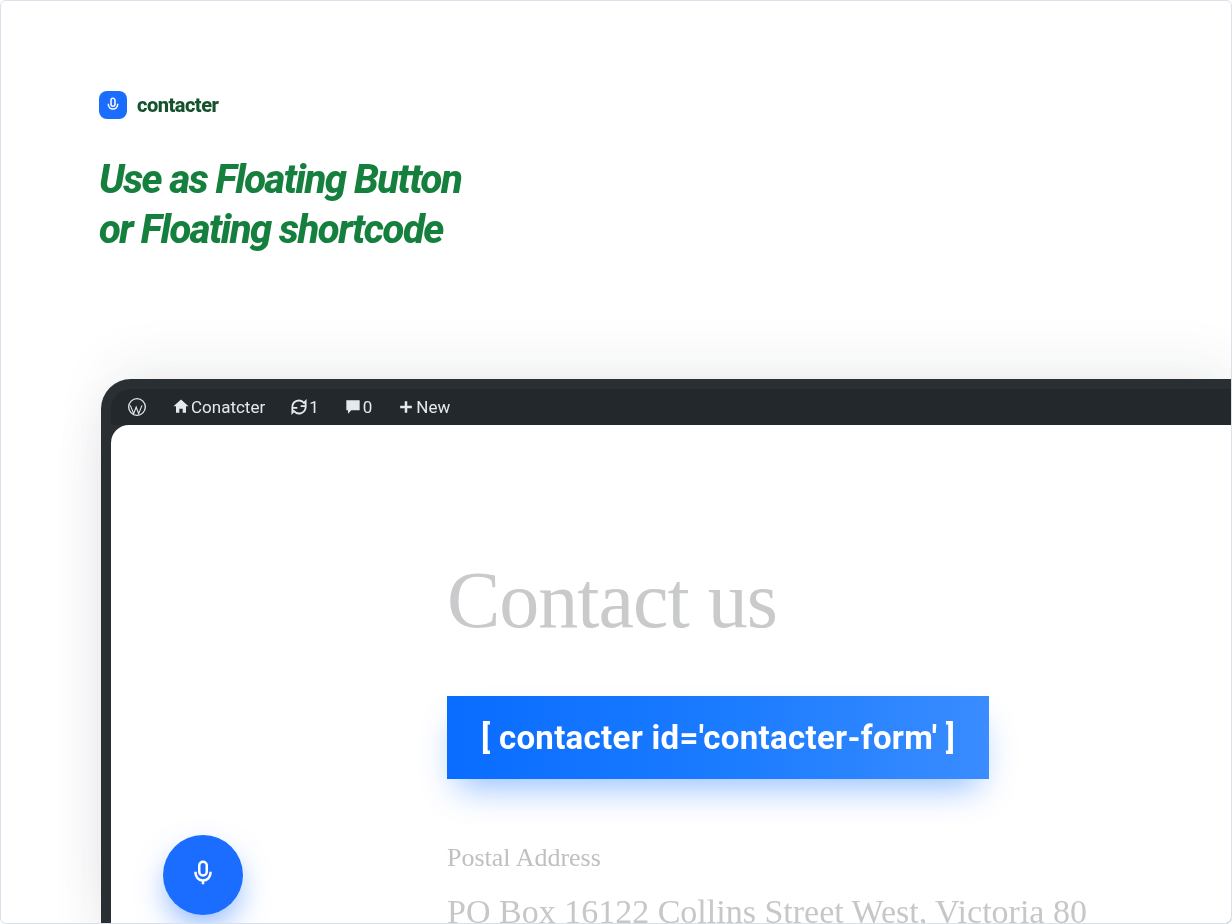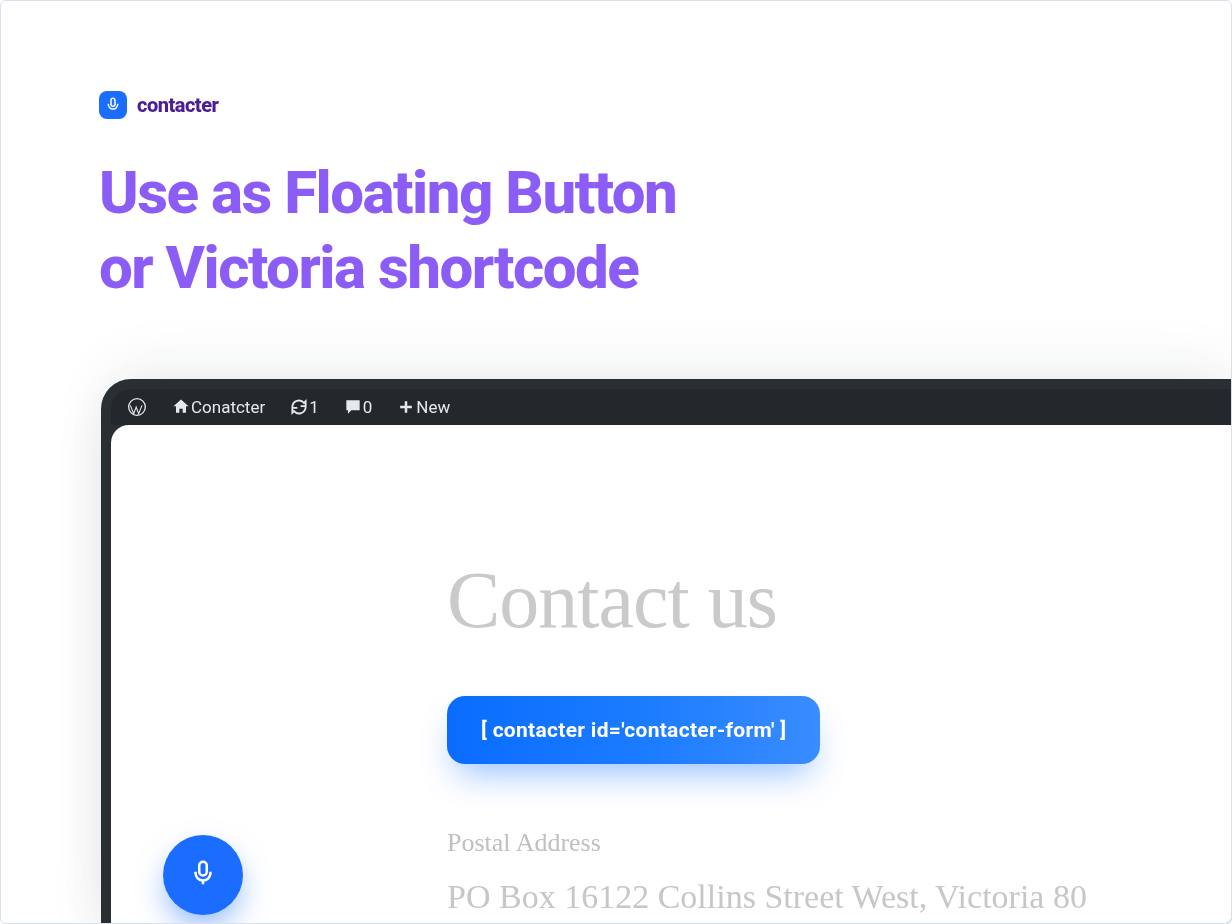--- a/index.html
+++ b/index.html
@@ -34,29 +34,30 @@
       background: #1a6dff;
       border-radius: 8px;
       display: flex;
       align-items: center;
       justify-content: center;
       color: #fff;
     }
     .brand-text {
       font-size: 20px;
       font-weight: 800;
-      color: #4c1d95;
+      color: #14532d;
       letter-spacing: -0.5px;
     }
     .main-title {
-      font-size: 60px;
+      font-size: 40px;
       font-weight: 800;
       line-height: 1.25;
-      color: #8b5cf6;
+      color: #15803d;
       letter-spacing: -1.5px;
+      font-style: italic;
     }
     .device-frame {
       position: absolute;
       top: 378px;
       left: 100px;
       width: 1140px;
       height: 560px;
       background: #2a2f34;
       border-radius: 30px 0 0 0;
       padding: 10px 0 0 10px;
@@ -105,24 +106,24 @@
       font-size: 80px;
       font-weight: 400;
       color: #c9cacb;
       letter-spacing: -1px;
       margin-bottom: 50px;
     }
     .shortcode-pill {
       display: inline-block;
       background: linear-gradient(90deg, #0a6cff 0%, #1a7bff 50%, #3a8cff 100%);
       color: #fff;
-      font-size: 21px;
+      font-size: 33px;
       font-weight: 700;
       padding: 22px 34px;
-      border-radius: 18px;
+      border-radius: 0;
       box-shadow: 0 18px 35px -10px rgba(10,108,255,0.45);
       letter-spacing: 0.3px;
       cursor: pointer;
     }
     .section-label {
       font-family: Georgia, 'Times New Roman', serif;
       font-size: 26px;
       color: #bfc0c1;
       margin-top: 64px;
     }
@@ -159,21 +160,21 @@
       <div class="brand-logo">
         <svg width="16" height="16" viewBox="0 0 24 24" fill="none" stroke="white" stroke-width="2.3">
           <path d="M12 2a3 3 0 0 0-3 3v6a3 3 0 0 0 6 0V5a3 3 0 0 0-3-3z"></path>
           <path d="M19 10v1a7 7 0 0 1-14 0v-1"></path>
         </svg>
       </div>
       <span class="brand-text">contacter</span>
     </div>
     <h1 class="main-title">
       <span>Use as Floating Button</span><br>
-      <span>or Victoria shortcode</span>
+      <span>or Floating shortcode</span>
     </h1>
   </div>
 
   <div class="device-frame">
     <div class="wp-adminbar">
       <div class="wp-item">
         <span class="ico">
           <svg width="22" height="22" viewBox="0 0 24 24" fill="none" stroke="#e6e9ec" stroke-width="1.6">
             <circle cx="12" cy="12" r="10"></circle>
             <path d="M4 10l4 10 3-8 3 8 4-10" stroke-width="1.3"></path>

